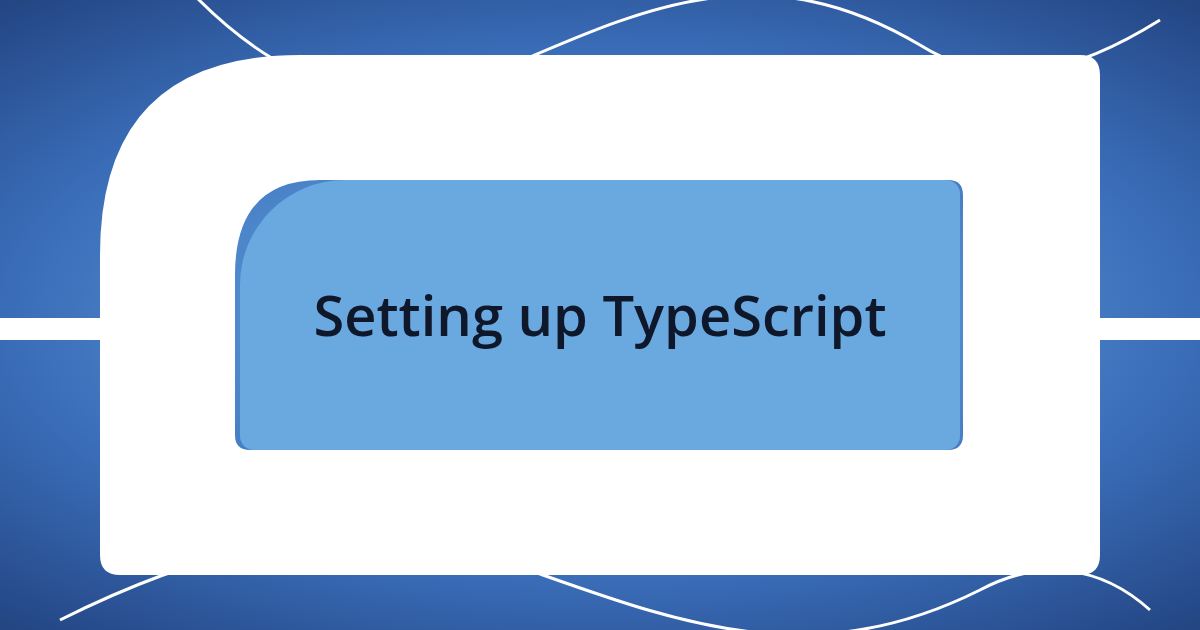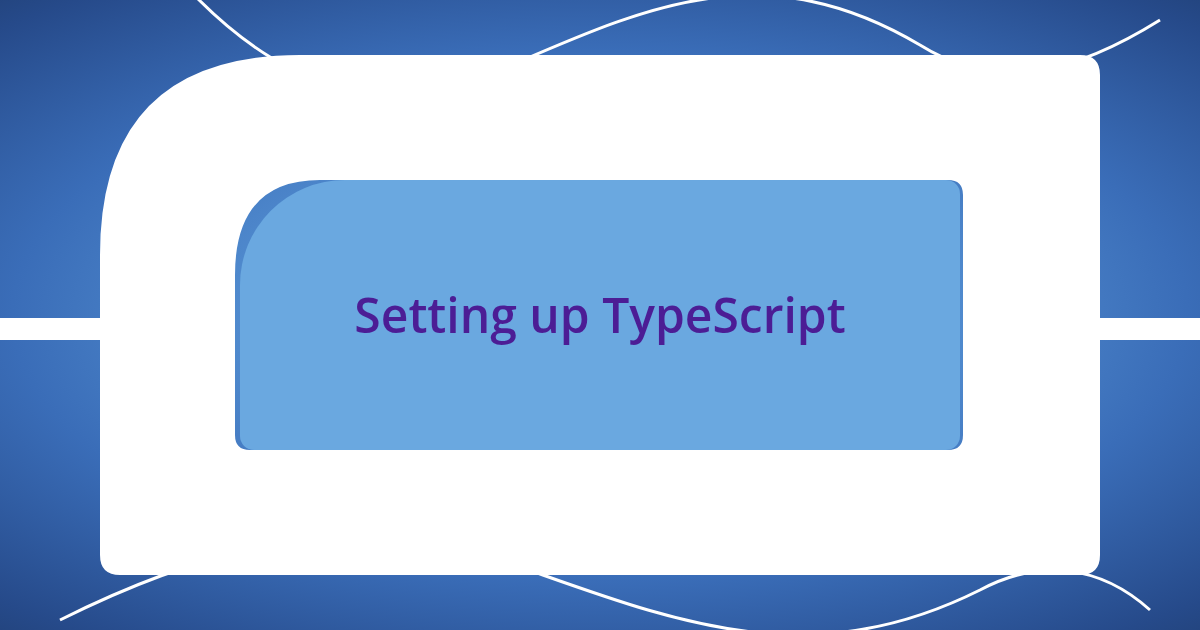--- a/index.html
+++ b/index.html
@@ -57,22 +57,22 @@
       top: 180px;
       width: 720px;
       height: 270px;
       background: #6aa8e0;
       border-radius: 105px 14px 14px 14px;
       display: flex;
       align-items: center;
       justify-content: center;
     }
     .title-text {
-      color: #4c1d95;
-      font-size: 48px;
+      color: #0f172a;
+      font-size: 56px;
       font-weight: 600;
       text-align: center;
       line-height: 1.35;
       padding: 0 40px;
     }
     
     .white-frame-svg {
       position: absolute;
       left: 100px;
       top: 55px;

